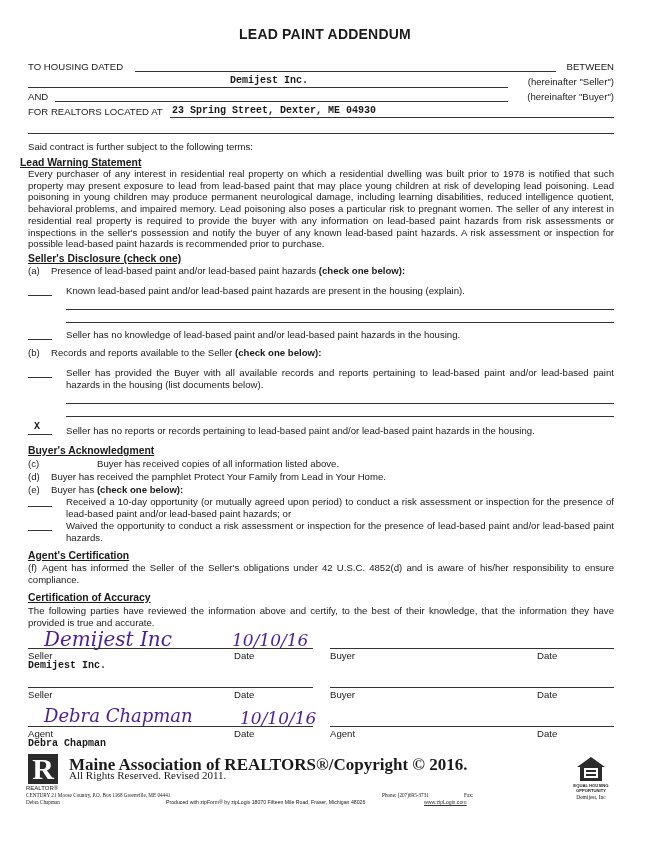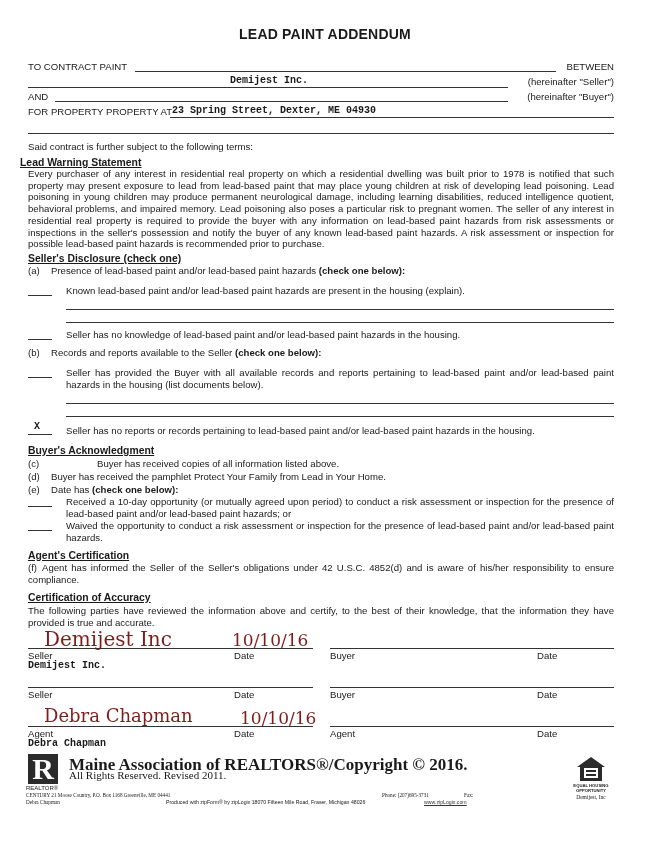--- a/index.html
+++ b/index.html
@@ -7,42 +7,42 @@
            font-family: "Liberation Sans", sans-serif; color: #1a1a1a; }
     .abs { position: absolute; }
     .title { top: 26px; left: 0; width: 650px; text-align: center; font-weight: bold;
              font-size: 14px; letter-spacing: 0.2px; }
     .t { font-size: 9.6px; line-height: 12px; white-space: nowrap; }
     .line { position: absolute; height: 0; border-top: 1px solid #333; }
     .mono { font-family: "Liberation Mono", "DejaVu Sans Mono", monospace; font-weight: bold; font-size: 10px; }
     .h { font-weight: bold; text-decoration: underline; font-size: 10.4px; }
     .para { font-size: 9.6px; line-height: 11.7px; text-align: justify; text-align-last: left; }
     .b { font-weight: bold; }
-    .sig { font-family: "DejaVu Serif", serif; color: #7f1d1d; }
+    .sig { font-family: "DejaVu Serif", serif; font-style: italic; color: #4c1d95; }
     .small { font-size: 5.2px; line-height: 7px; font-family: "Liberation Serif", serif; white-space: nowrap; }
     .serif { font-family: "Liberation Serif", serif; }
   </style>
 </head>
 <body>
 
 <div class="abs title">LEAD PAINT ADDENDUM</div>
 
-<div class="abs t" style="left:28px;top:61px;">TO CONTRACT PAINT</div>
+<div class="abs t" style="left:28px;top:61px;">TO HOUSING DATED</div>
 <div class="line" style="left:135px;top:71px;width:421px;"></div>
 <div class="abs t" style="left:0;top:61px;width:614px;text-align:right;">BETWEEN</div>
 
 <div class="line" style="left:28px;top:87px;width:480px;"></div>
 <div class="abs mono" style="left:230px;top:75px;">Demijest Inc.</div>
 <div class="abs t" style="left:0;top:76px;width:614px;text-align:right;">(hereinafter "Seller")</div>
 
 <div class="abs t" style="left:28px;top:91px;">AND</div>
 <div class="line" style="left:55px;top:101px;width:453px;"></div>
 <div class="abs t" style="left:0;top:91px;width:614px;text-align:right;">(hereinafter "Buyer")</div>
 
-<div class="abs t" style="left:28px;top:106px;">FOR PROPERTY PROPERTY AT</div>
+<div class="abs t" style="left:28px;top:106px;">FOR REALTORS LOCATED AT</div>
 <div class="line" style="left:170px;top:117px;width:444px;"></div>
 <div class="abs mono" style="left:172px;top:105px;">23 Spring Street, Dexter, ME  04930</div>
 <div class="line" style="left:28px;top:133px;width:586px;"></div>
 
 <div class="abs t" style="left:28px;top:141px;">Said contract is further subject to the following terms:</div>
 
 <div class="abs h" style="left:20px;top:157px;">Lead Warning Statement</div>
 <div class="abs para" style="left:28px;top:168px;width:586px;">Every purchaser of any interest in residential real property on which a residential dwelling was built prior to 1978 is notified that such property may present exposure to lead from lead-based paint that may place young children at risk of developing lead poisoning. Lead poisoning in young children may produce permanent neurological damage, including learning disabilities, reduced intelligence quotient, behavioral problems, and impaired memory. Lead poisoning also poses a particular risk to pregnant women. The seller of any interest in residential real property is required to provide the buyer with any information on lead-based paint hazards from risk assessments or inspections in the seller's possession and notify the buyer of any known lead-based paint hazards. A risk assessment or inspection for possible lead-based paint hazards is recommended prior to purchase.</div>
 
 <div class="abs h" style="left:28px;top:253px;">Seller's Disclosure (check one)</div>
@@ -68,21 +68,21 @@
 <div class="line" style="left:28px;top:434px;width:24px;"></div>
 <div class="abs mono" style="left:34px;top:421px;font-size:10px;">X</div>
 <div class="abs t" style="left:66px;top:425px;">Seller has no reports or records pertaining to lead-based paint and/or lead-based paint hazards in the housing.</div>
 
 <div class="abs h" style="left:12px;top:445px;padding-left:16px;">Buyer's Acknowledgment</div>
 <div class="abs t" style="left:28px;top:458px;">(c)</div>
 <div class="abs t" style="left:51px;top:458px;padding-left:46px;">Buyer has received copies of all information listed above.</div>
 <div class="abs t" style="left:28px;top:471px;">(d)</div>
 <div class="abs t" style="left:51px;top:471px;">Buyer has received the pamphlet Protect Your Family from Lead in Your Home.</div>
 <div class="abs t" style="left:28px;top:484px;">(e)</div>
-<div class="abs t" style="left:51px;top:484px;"><span>Date has </span><span class="b">(check one below):</span></div>
+<div class="abs t" style="left:51px;top:484px;"><span>Buyer has </span><span class="b">(check one below):</span></div>
 
 <div class="line" style="left:28px;top:506px;width:24px;"></div>
 <div class="abs para" style="left:66px;top:496px;width:548px;">Received a 10-day opportunity (or mutually agreed upon period) to conduct a risk assessment or inspection for the presence of lead-based paint and/or lead-based paint hazards; or</div>
 <div class="line" style="left:28px;top:530px;width:24px;"></div>
 <div class="abs para" style="left:66px;top:520px;width:548px;">Waived the opportunity to conduct a risk assessment or inspection for the presence of lead-based paint and/or lead-based paint hazards.</div>
 
 <div class="abs h" style="left:28px;top:550px;">Agent's Certification</div>
 <div class="abs t" style="left:28px;top:562px;">(f)</div>
 <div class="abs para" style="left:28px;top:562px;width:586px;text-indent:14px;">Agent has informed the Seller of the Seller's obligations under 42 U.S.C. 4852(d) and is aware of his/her responsibility to ensure compliance.</div>
 

